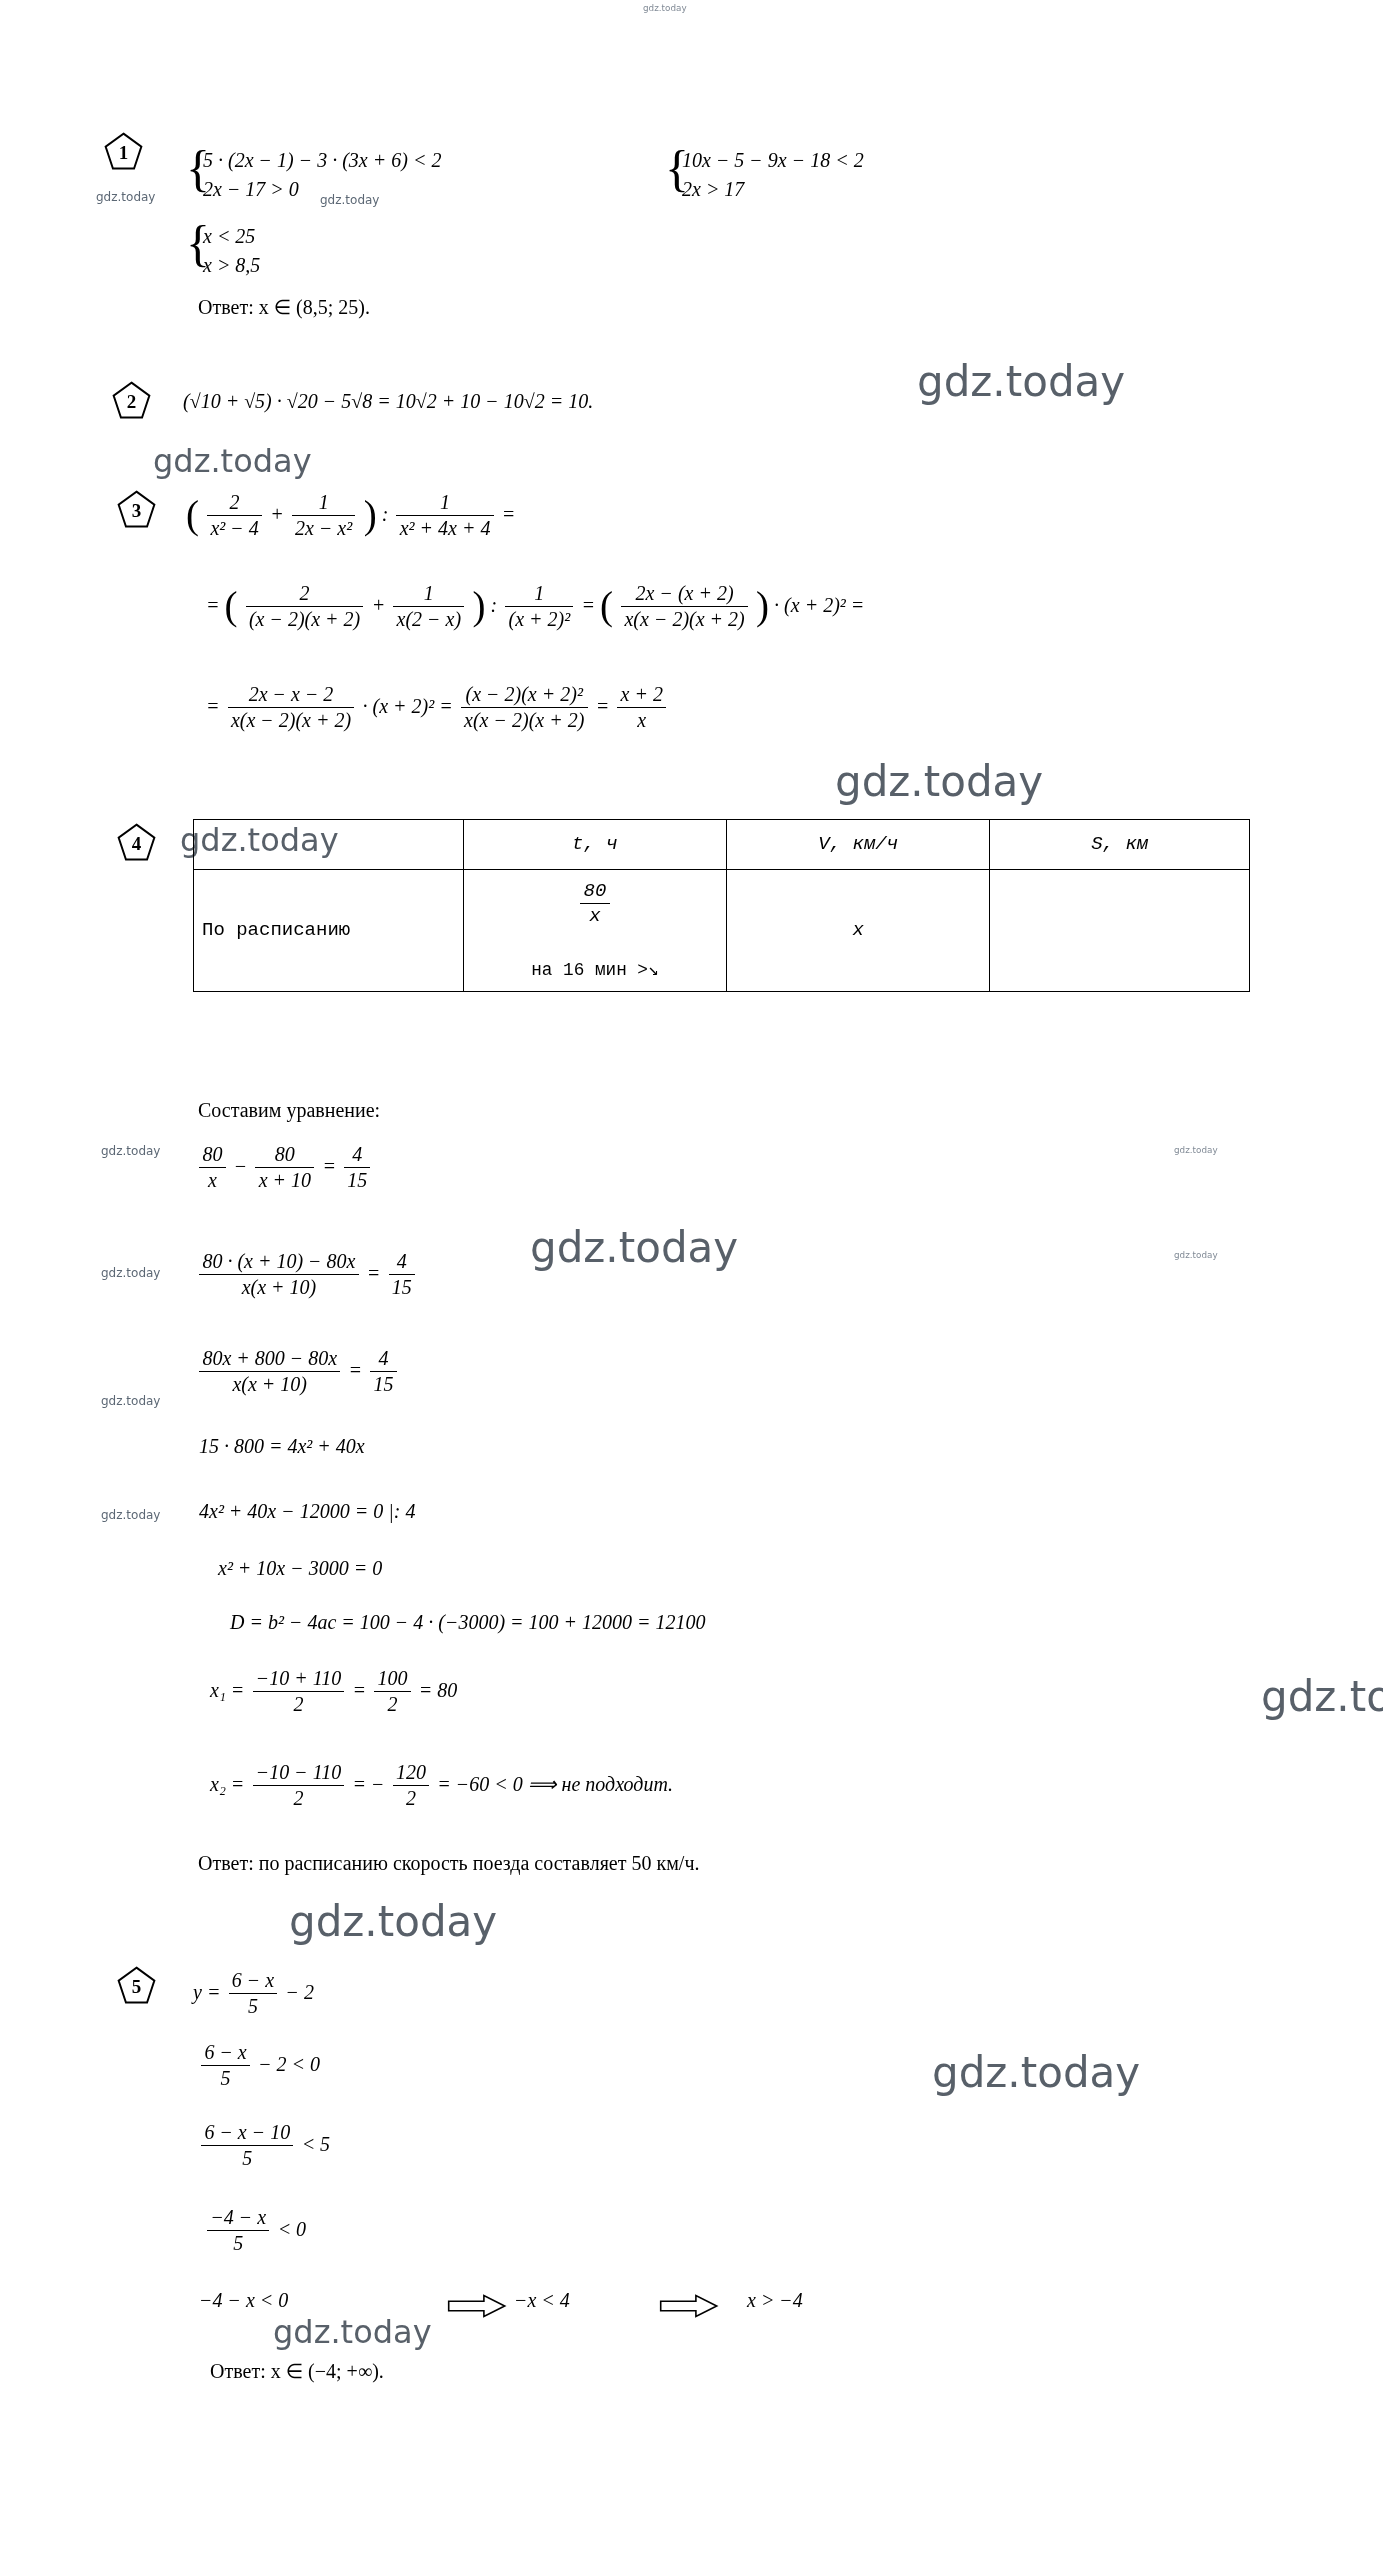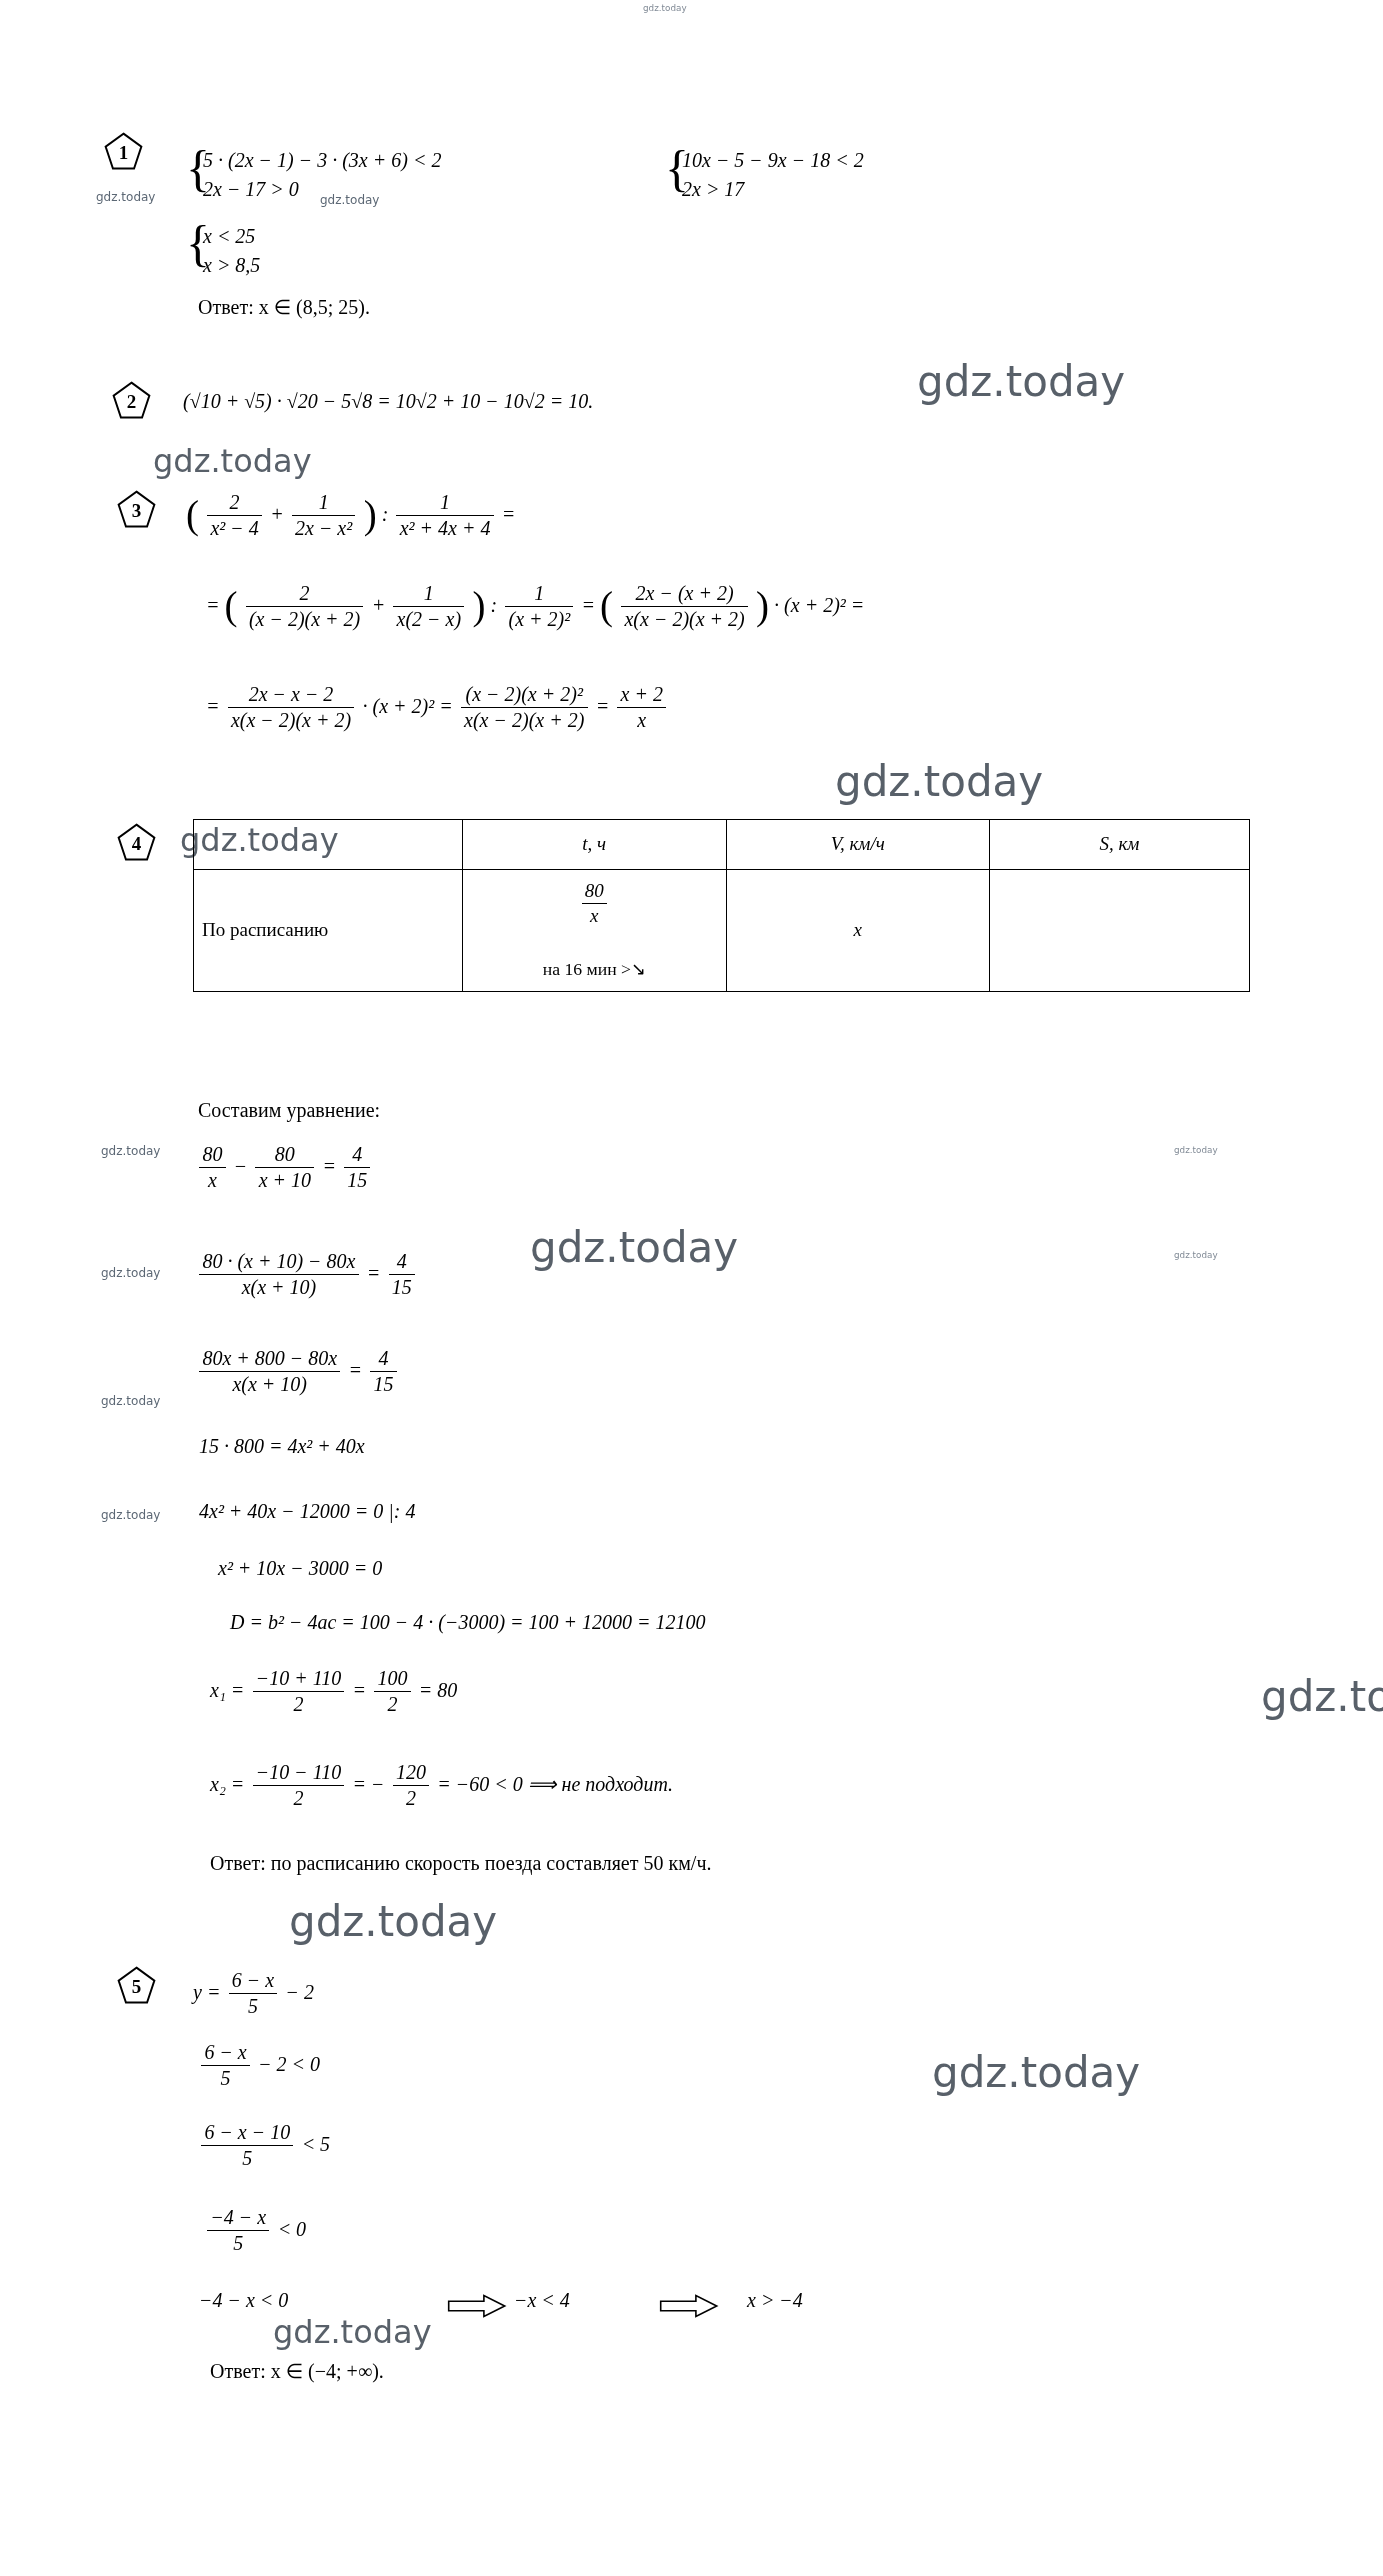--- a/index.html
+++ b/index.html
@@ -121,21 +121,21 @@
     font-style: normal;
     vertical-align: middle;
     line-height: 0;
     position: relative;
     top: -1.6px;
   }
   
   table.tbl {
     position: absolute;
     border-collapse: collapse;
-    font-family: Liberation Serif, serif;
+    font-family: Liberation Mono, monospace;
     font-size: 19px;
   }
   table.tbl td, table.tbl th {
     border: 1.2px solid #000;
     padding: 4.8px 8px;
     text-align: center;
     vertical-align: middle;
     font-weight: normal;
   }
   table.tbl td.left {
@@ -404,21 +404,21 @@
       <span class="den">2</span>
     </span>
     <span>= −</span>
     <span class="frac">
       <span class="num">120</span>
       <span class="den">2</span>
     </span>
     <span>= −60 &lt; 0 ⟹ не подходит.</span>
   </div>
 
-  <div class="m up" style="left:198px; top:1852px;margin-left:12px;">
+  <div class="m up" style="left:198px; top:1852px;">
     <span>Ответ: по расписанию скорость поезда составляет 50  км/ч.</span>
   </div>
 
   <div class="wm big" style="left:289px; top:1897px;">gdz.today</div>
 
   <div class="badge" style="left:117px; top:1966px;">
     <svg class="pent" viewBox="0 0 48 48">
       <polygon points="24,2 46,18 37,45 11,45 2,18" fill="none" stroke="#000" stroke-width="2.4"></polygon>
     </svg>
     <span>5</span>

